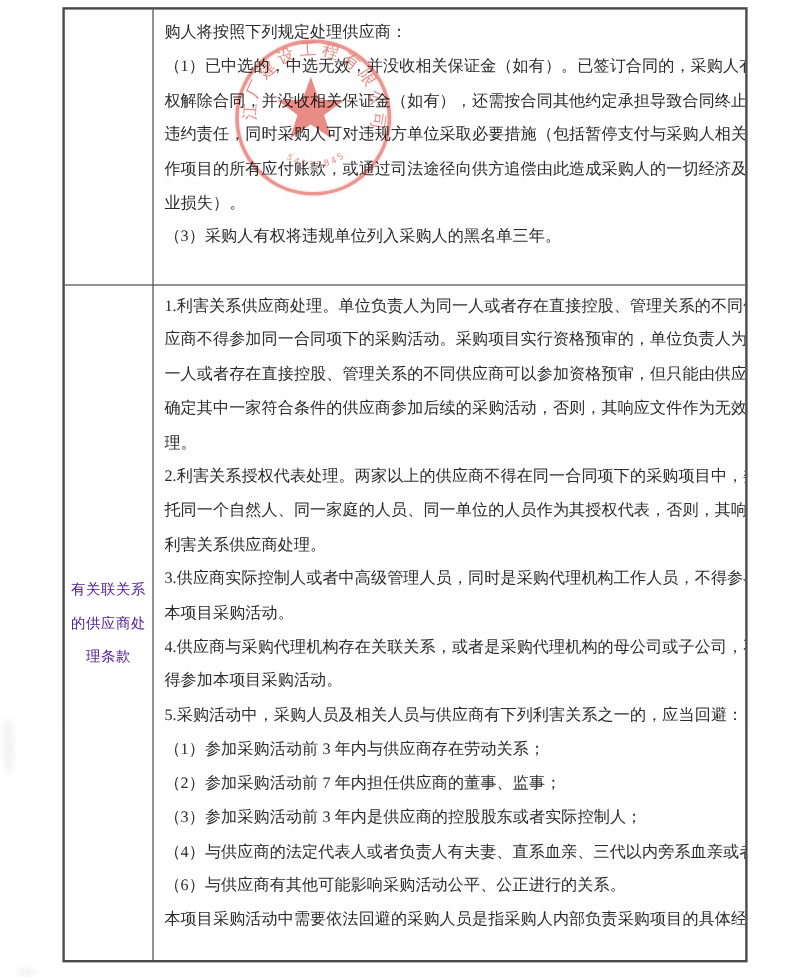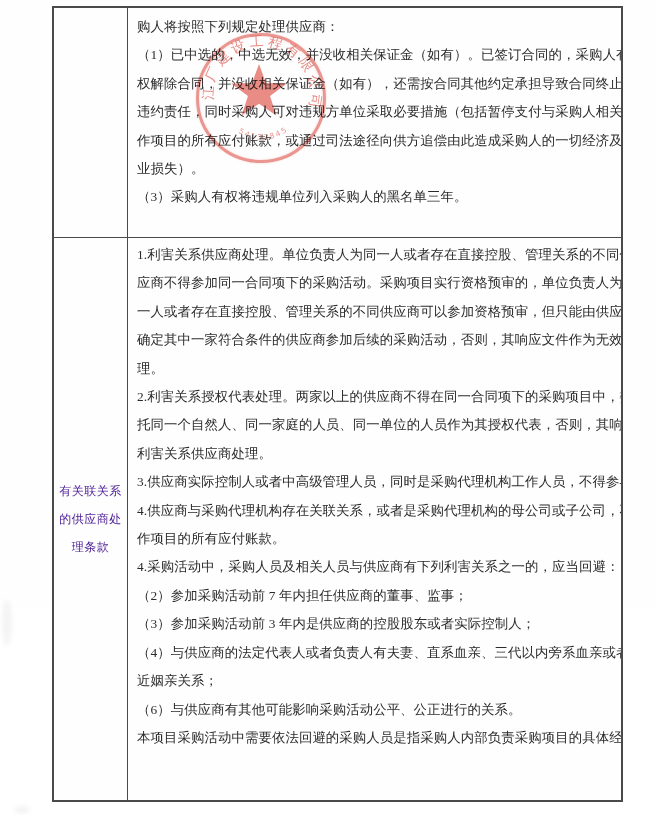--- a/index.html
+++ b/index.html
@@ -152,27 +152,28 @@
     <div class="cell content-cell r2">
         <div class="tline">1.利害关系供应商处理。单位负责人为同一人或者存在直接控股、管理关系的不同供</div>
         <div class="tline">应商不得参加同一合同项下的采购活动。采购项目实行资格预审的，单位负责人为同</div>
         <div class="tline">一人或者存在直接控股、管理关系的不同供应商可以参加资格预审，但只能由供应商</div>
         <div class="tline">确定其中一家符合条件的供应商参加后续的采购活动，否则，其响应文件作为无效处</div>
         <div class="tline">理。</div>
         <div class="tline">2.利害关系授权代表处理。两家以上的供应商不得在同一合同项下的采购项目中，委</div>
         <div class="tline">托同一个自然人、同一家庭的人员、同一单位的人员作为其授权代表，否则，其响应</div>
         <div class="tline">利害关系供应商处理。</div>
         <div class="tline">3.供应商实际控制人或者中高级管理人员，同时是采购代理机构工作人员，不得参与</div>
+        <div class="tline">本项目采购活动。</div>
         <div class="tline">4.供应商与采购代理机构存在关联关系，或者是采购代理机构的母公司或子公司，不</div>
-        <div class="tline">作项目的所有应付账款。</div>
-        <div class="tline">4.采购活动中，采购人员及相关人员与供应商有下列利害关系之一的，应当回避：</div>
+        <div class="tline">得参加本项目采购活动。</div>
+        <div class="tline">5.采购活动中，采购人员及相关人员与供应商有下列利害关系之一的，应当回避：</div>
+        <div class="tline">（1）参加采购活动前 3 年内与供应商存在劳动关系；</div>
         <div class="tline">（2）参加采购活动前 7 年内担任供应商的董事、监事；</div>
         <div class="tline">（3）参加采购活动前 3 年内是供应商的控股股东或者实际控制人；</div>
         <div class="tline">（4）与供应商的法定代表人或者负责人有夫妻、直系血亲、三代以内旁系血亲或者</div>
-        <div class="tline">近姻亲关系；</div>
         <div class="tline">（6）与供应商有其他可能影响采购活动公平、公正进行的关系。</div>
         <div class="tline">本项目采购活动中需要依法回避的采购人员是指采购人内部负责采购项目的具体经</div>
       </div>
 
   </div>
 
   <div class="seal">
     <div class="seal-ring"></div>
     <div class="seal-star"></div>
     <svg width="140" height="140" viewBox="0 0 140 140">

